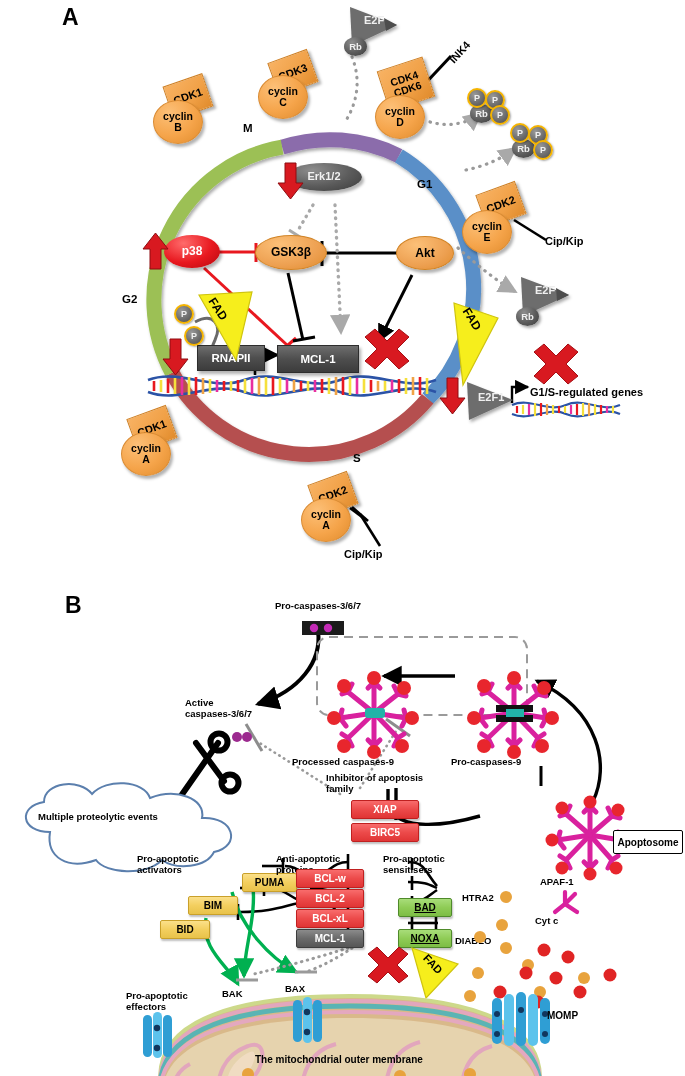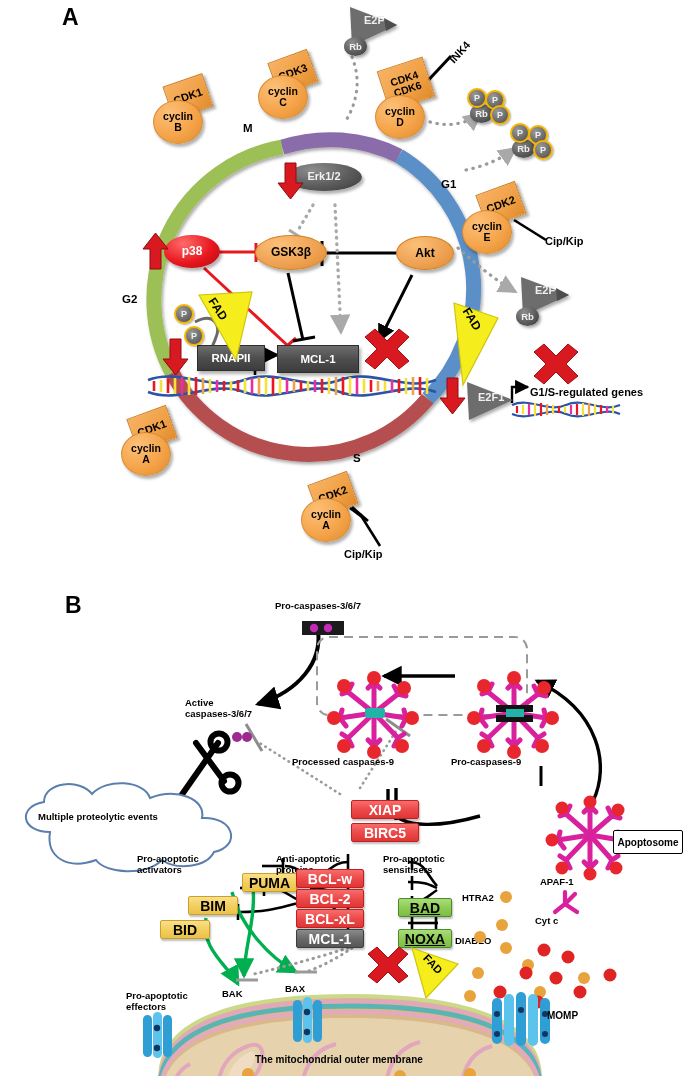--- a/index.html
+++ b/index.html
@@ -52,21 +52,21 @@
         box-shadow:2px 2px 3px rgba(0,0,0,.35);}
 
   .label{position:absolute;font-weight:bold;font-size:10.5px;color:#000;}
   .phase-label{position:absolute;font-weight:bold;font-size:11.5px;color:#000;}
 
   svg{position:absolute;left:0;top:0;overflow:visible;}
   .pt{pointer-events:none;}
 
   
   .bbox{position:absolute;display:flex;align-items:center;justify-content:center;
-        font-size:14px;font-weight:bold;border-radius:2px;}
+        font-size:10px;font-weight:bold;border-radius:2px;}
   .red-box{background:linear-gradient(180deg,#f86c6c 0%, #ec4a4a 50%, #e03535 100%);
            border:1.4px solid #c02020;color:#fff;box-shadow:1px 2px 2px rgba(0,0,0,.25);}
   .yellow-box{background:linear-gradient(180deg,#fbe08a 0%, #f3cf5f 50%, #e8c24a 100%);
            border:1.4px solid #c9a02a;color:#000;box-shadow:1px 2px 2px rgba(0,0,0,.25);}
   .green-box{background:linear-gradient(180deg,#a8dd7a 0%, #8fcc56 50%, #7dbd45 100%);
            border:1.4px solid #4f8a2a;color:#000;box-shadow:1px 2px 2px rgba(0,0,0,.25);text-decoration:underline;}
   .grayb-box{background:linear-gradient(180deg,#8b8b8b 0%, #6a6a6a 50%, #565656 100%);
            border:1.4px solid #3d3d3d;color:#fff;box-shadow:1px 2px 2px rgba(0,0,0,.25);}
   .plain-box{background:#fff;border:1.6px solid #000;color:#000;font-size:10px;}
 
@@ -283,21 +283,21 @@
   </div>
 
   <div class="node cdk" style="left:131px;top:411px;transform:rotate(-20deg);">
       <span>CDK1</span>
     </div>
   <div class="node cyclin" style="left:121px;top:432px;">
     <span style="display:block"><span>cyclin</span><br><span>A</span></span>
   </div>
 
   <div class="phase-label" style="left:243px;top:122px;">M</div>
-  <div class="phase-label" style="left:417px;top:178px;margin-left:24px;">G1</div>
+  <div class="phase-label" style="left:417px;top:178px;">G1</div>
   <div class="phase-label" style="left:353px;top:452px;">S</div>
   <div class="phase-label" style="left:122px;top:293px;">G2</div>
 
   <div class="label" style="left:447px;top:46px;transform:rotate(-47deg);font-size:11px;">INK4</div>
 
   <div class="label" style="left:545px;top:235px;font-size:11px;">Cip/Kip</div>
   <div class="label" style="left:344px;top:548px;font-size:11px;">Cip/Kip</div>
 
   <svg width="685" height="600" class="pt" style="top:0">
     <g filter="url(#dsh)">
@@ -548,20 +548,24 @@
         <circle cx="14" cy="52" r="7"></circle>
           <circle cx="24" cy="20" r="7"></circle>
       </g>
       <rect x="36" y="39" width="37" height="7" fill="#111"></rect>
       <rect x="36" y="49" width="37" height="7" fill="#111"></rect>
       <rect x="46" y="43" width="18" height="8" fill="#22b3a8"></rect>
     </g>
   </svg>
   <div class="btext" style="left:451px;top:756px;width:130px;">Pro-caspases-9</div>
 
+  <div class="btext" style="left:326px;top:772px;width:150px;">
+    <span>Inhibitor of apoptosis</span><br>
+    <span>family</span>
+  </div>
   <div class="bbox red-box" style="left:351px;top:800px;width:66px;height:17px;">XIAP</div>
   <div class="bbox red-box" style="left:351px;top:823px;width:66px;height:17px;">BIRC5</div>
 
   <div class="btext" style="left:137px;top:853px;width:110px;">
     <span>Pro-apoptotic</span><br>
     <span>activators</span>
   </div>
   <div class="bbox yellow-box" style="left:208px;top:873px;width:53px;height:17px;margin-left:34px;">PUMA</div>
   <div class="bbox yellow-box" style="left:188px;top:896px;width:48px;height:17px;">BIM</div>
   <div class="bbox yellow-box" style="left:160px;top:920px;width:48px;height:17px;">BID</div>

